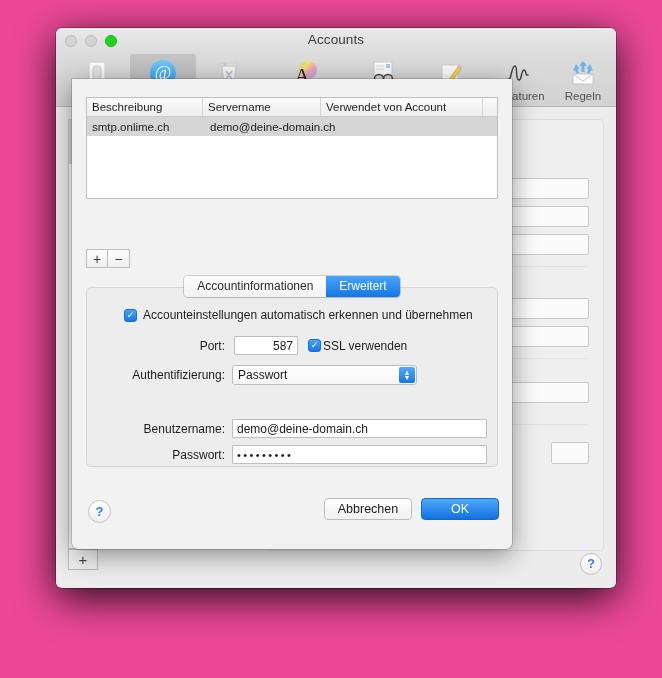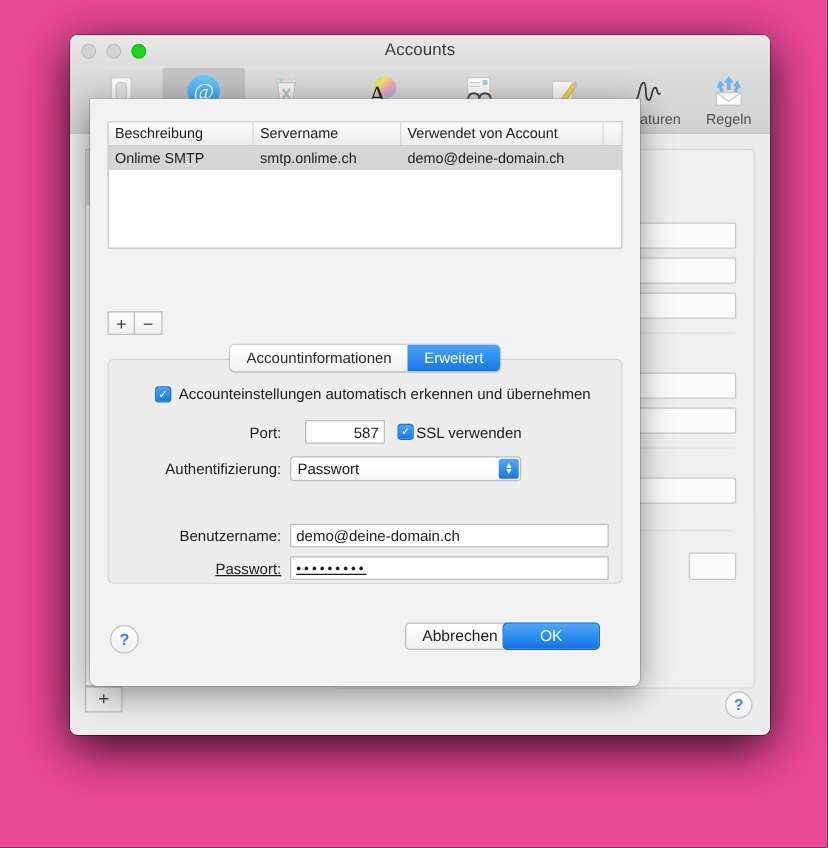--- a/index.html
+++ b/index.html
@@ -428,21 +428,21 @@
     box-sizing: border-box;
   }
   .btn.cancel {
     right: 100px;
     width: 88px;
     background: linear-gradient(to bottom,#fefefe,#f1f1f1);
     border: 1px solid #bcbcbc;
     color: #1c1c1c;
   }
   .btn.ok {
-    right: 32px;
+    right: 13px;
     width: 78px;
     background: linear-gradient(to bottom,#4fa8f9,#1071e4);
     border: 1px solid #1268cf;
     color: #fff;
   }
 
   svg { display: block; }
 </style>
 </head>
 <body>
@@ -602,21 +602,20 @@
   <div class="sheet">
 
     <div class="table-wrap">
       <div class="thead">
         <div class="th c0">Beschreibung</div>
         <div class="th c1">Servername</div>
         <div class="th c2">Verwendet von Account</div>
         <div class="th c3"></div>
       </div>
       <div class="trow selected">
-        <div class="td c0">Onlime SMTP</div>
         <div class="td c1">smtp.onlime.ch</div>
         <div class="td c2">demo@deine-domain.ch</div>
         <div class="td c3"></div>
       </div>
     </div>
 
     <div class="pm-group">
       <div class="pm-btn">+</div>
       <div class="pm-btn">−</div>
     </div>
@@ -630,21 +629,21 @@
 
     <div class="panel">
 
       <div class="form-row" style="left:37px; top:20px; gap:6px;">
         <span class="cb on">✓</span>
         <span>Accounteinstellungen automatisch erkennen und übernehmen</span>
       </div>
 
       <div class="form-row" style="left:0; top:48px;">
         <span class="lbl-right" style="width:138px; display:inline-block;">Port:</span>
-        <span class="txtfield num" style="width:64px; margin-left:19px;">587</span>
+        <span class="txtfield num" style="width:64px; margin-left:9px;">587</span>
         <span class="cb on" style="margin-left:10px;">✓</span>
         <span style="margin-left:2px;">SSL verwenden</span>
       </div>
 
       <div class="form-row" style="left:0; top:77px;">
         <span class="lbl-right" style="width:138px; display:inline-block;">Authentifizierung:</span>
         <span class="popup" style="width:185px; margin-left:7px;">
           <span>Passwort</span>
           <span class="popup-arrows">
             <span>▲</span>
@@ -652,21 +651,21 @@
           </span>
         </span>
       </div>
 
 
       <div class="form-row" style="left:0; top:131px;">
         <span class="lbl-right" style="width:138px; display:inline-block;">Benutzername:</span>
         <span class="txtfield" style="width:255px; margin-left:7px;">demo@deine-domain.ch</span>
       </div>
 
-      <div class="form-row" style="left:0; top:157px;text-decoration:underline;">
+      <div class="form-row" style="left:0; top:157px;">
         <span class="lbl-right" style="width:138px; display:inline-block;">Passwort:</span>
         <span class="txtfield" style="width:255px; margin-left:7px;">
           <span class="pw-dots">•••••••••</span>
         </span>
       </div>
 
     </div>
 
     <div class="sheet-footer">
       <div class="help-btn">?</div>

